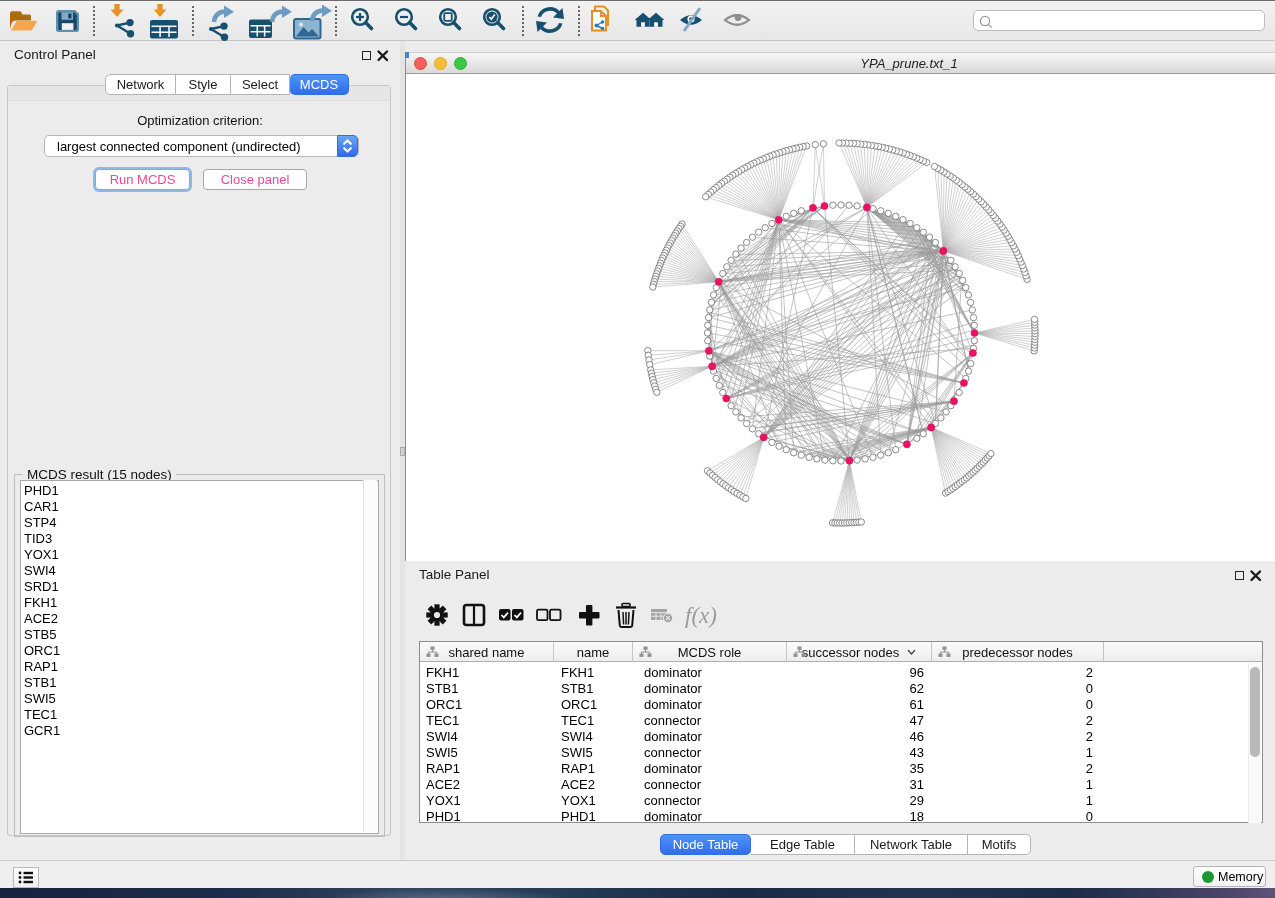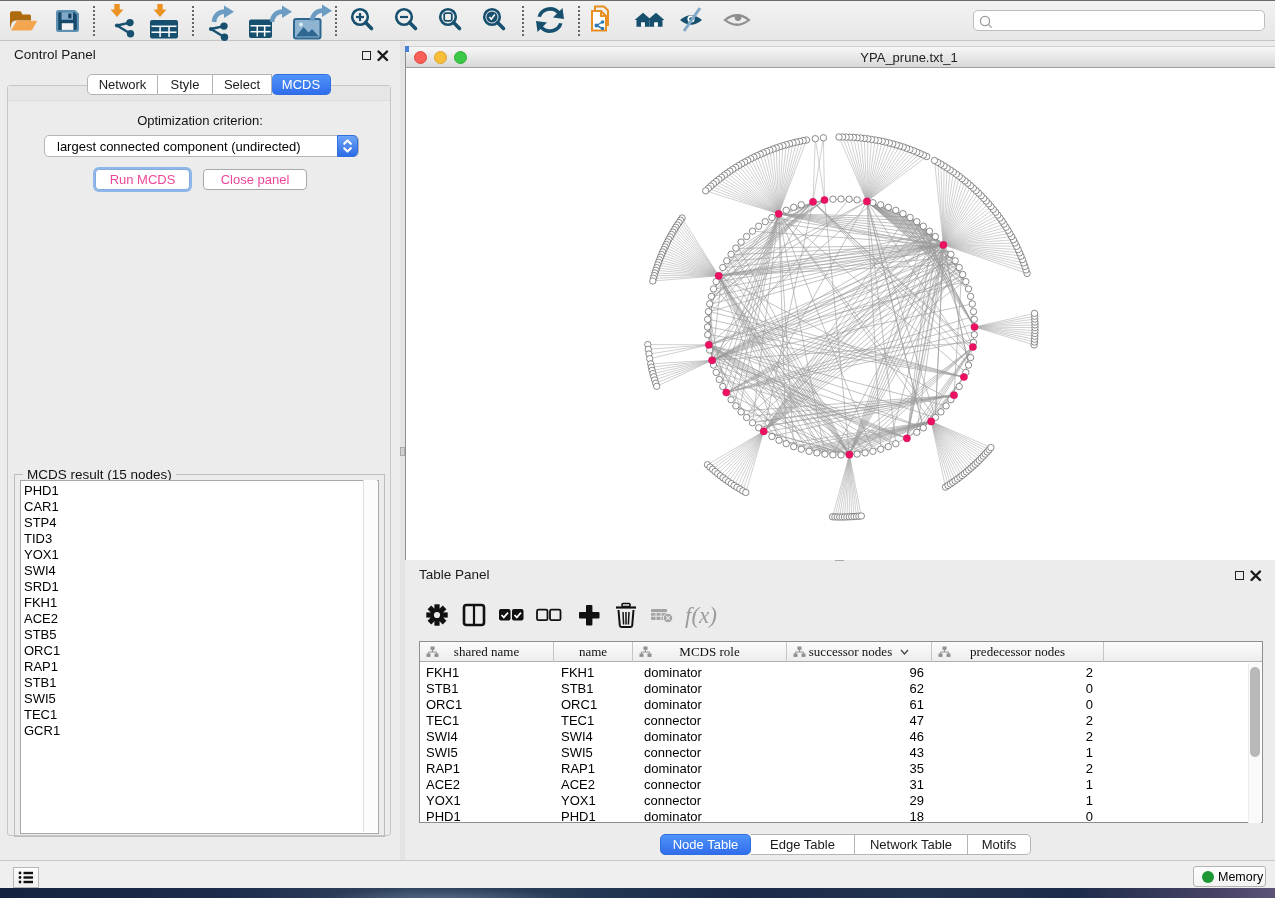--- a/index.html
+++ b/index.html
@@ -39,35 +39,35 @@
 #mcds-title { position:absolute; left:9px; top:1px; background:#ececec; padding:0 4px; font-size:13.5px; color:#111; }
 #mcds-list { position:absolute; left:6px; top:14px; width:359px; height:354px; background:#fff; border:1px solid #a9a9a9; font-size:13px; color:#000; padding-top:2px; }
 #mcds-list .item { height:16px; line-height:16px; padding-left:3px; }
 #mcds-scroll { position:absolute; right:1px; top:-1px; width:14px; height:352px; background:#fcfcfc; border-left:1px solid #e0e0e0; }
 
 
 #vsplit { left:400px; top:41px; width:5px; height:820px; background:#e4e4e4; }
 #vsplit-handle { left:400px; top:447px; width:5px; height:9px; background:#d0d0d0; border:1px solid #aaa; }
 
 
-#netframe { left:405px; top:46px; width:870px; height:514px; background:#fff; border-left:1px solid #8e8e8e; }
+#netframe { left:405px; top:52px; width:870px; height:514px; background:#fff; border-left:1px solid #8e8e8e;font-style:italic; }
 #net-titlebar { position:absolute; left:0; top:0; width:870px; height:22px; background:linear-gradient(#f7f7f7,#d9d9d9); border-bottom:1px solid #9f9f9f; border-top:1px solid #cfcfcf; }
 #net-title { position:absolute; left:0; top:3px; width:1006px; text-align:center; font-size:13px; color:#222; }
 .tlight { position:absolute; top:5px; width:13px; height:13px; border-radius:50%; }
 
 
 #hsplit-handle { left:835px; top:556px; width:9px; height:5px; background:#d0d0d0; border:1px solid #aaa; }
 
 
 #tpanel { left:405px; top:561px; width:870px; height:299px; background:#ececec; }
 #tp-title { left:419px; top:567px; font-size:13.5px; color:#1a1a1a; }
 #tp-toolbar { left:419px; top:593px; width:846px; height:44px; }
 #tp-table { left:419px; top:641px; width:844px; height:182px; background:#fff; border:1px solid #8e8e8e; }
 #tp-header { position:absolute; left:0; top:0; width:842px; height:20px; background:linear-gradient(#fbfbfb,#ededed); border-bottom:1px solid #b0b0b0; font-size:13px; color:#111; }
-.hcell { position:absolute; top:0; height:20px; border-right:1px solid #c5c5c5; display:flex; align-items:center; justify-content:center;font-family:Liberation Serif, serif; }
+.hcell { position:absolute; top:0; height:20px; border-right:1px solid #c5c5c5; display:flex; align-items:center; justify-content:center; }
 .tp-row { position:absolute; left:0; width:842px; height:16px; font-size:13px; color:#000; }
 .tc { position:absolute; top:0; height:16px; line-height:16px; }
 #tp-scrollbar { position:absolute; right:1px; top:21px; width:13px; height:160px; background:#fafafa; border-left:1px solid #ececec; }
 #tp-thumb { position:absolute; left:1px; top:4px; width:10px; height:90px; background:#b8b8b8; border-radius:5px; }
 
 
 #bottom-tabs { left:660px; top:834px; }
 
 
 #statusbar { left:0; top:860px; width:1275px; height:28px; background:#efefef; border-top:1px solid #c9c9c9; }
@@ -193,21 +193,21 @@
   </div>
 </div>
 
 <div id="cpanel" class="abs"></div>
 <div id="cpanel-title" class="abs">Control Panel</div>
 <div class="winbtn-sq" style="left:362px; top:51px;"></div>
 <svg class="abs" style="left:376px;top:49px" width="14" height="14" viewBox="0 0 14 14">
   <path d="M2.5 2.5 L11 11 M11 2.5 L2.5 11" stroke="#1a1a1a" stroke-width="2.4" stroke-linecap="round"></path>
 </svg>
 <div id="cp-box" class="abs"></div>
-<div class="tabs" style="left:80px; top:74px;padding-left:7px;">
+<div class="tabs" style="left:98px; top:74px;padding-left:7px;">
   <div class="tab first" style="width:71px">Network</div>
   <div class="tab" style="width:55px">Style</div>
   <div class="tab" style="width:59px">Select</div>
   <div class="tab sel last" style="width:59px">MCDS</div>
 </div>
 <div id="opt-label" class="abs">Optimization criterion:</div>
 <div id="dropdown" class="abs">
   <span style="position:absolute;left:12px;top:3px">largest connected component (undirected)</span>
   <div id="dd-btn">
     <svg width="19" height="20" viewBox="0 0 19 20">

